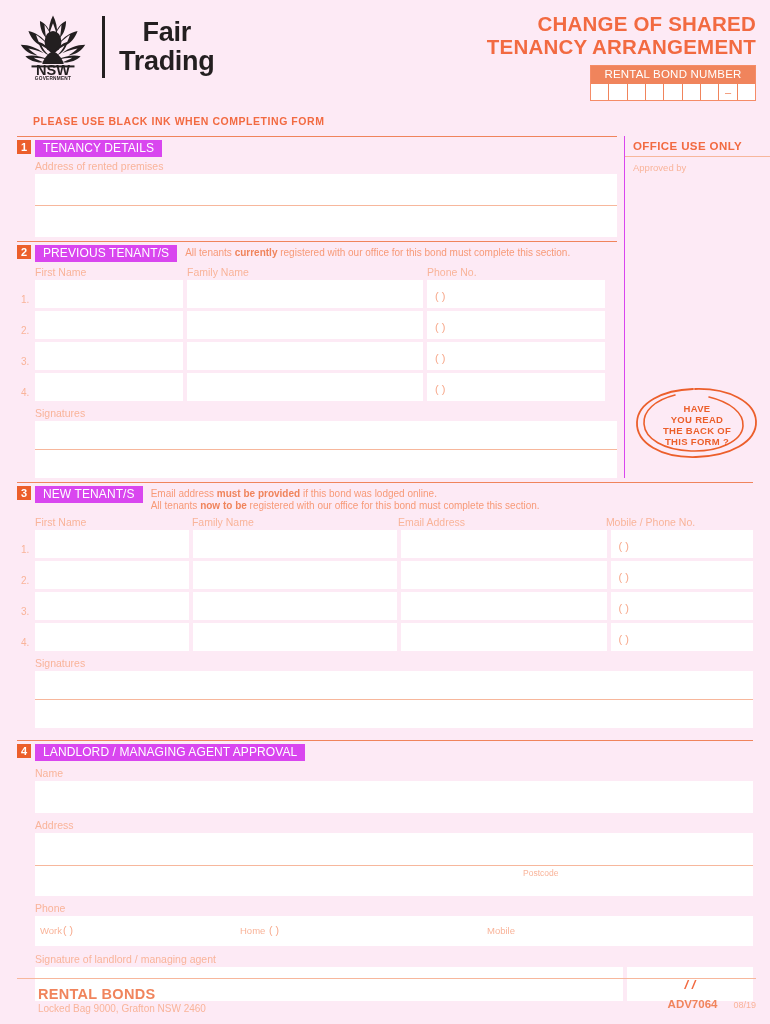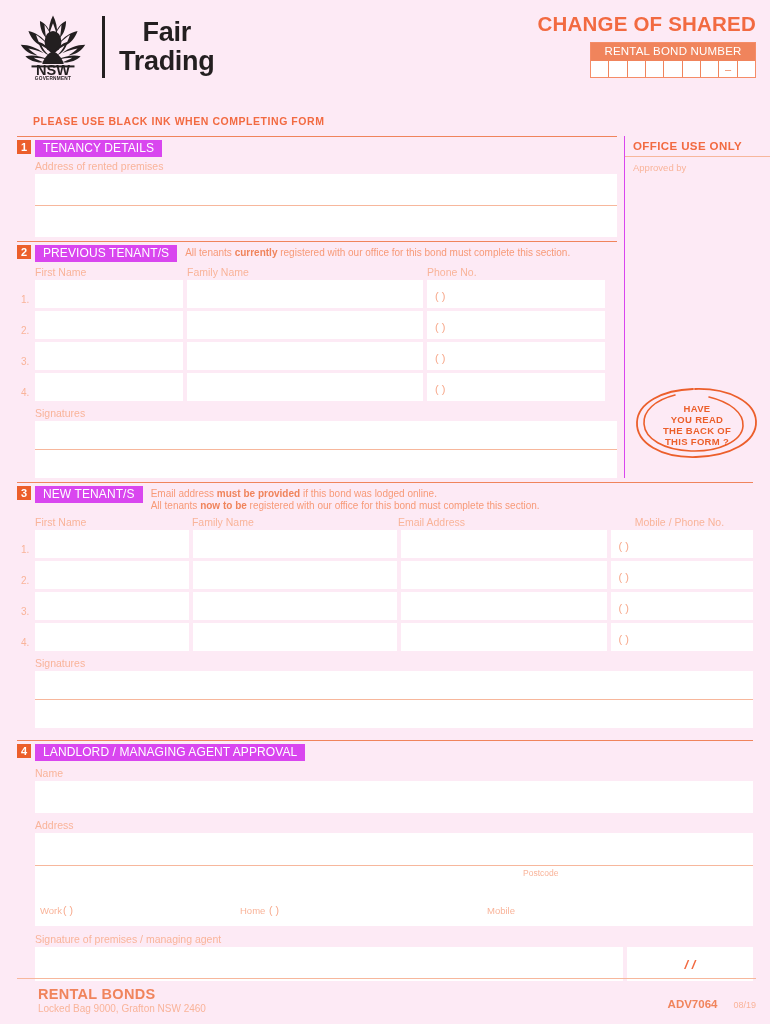--- a/index.html
+++ b/index.html
@@ -110,20 +110,21 @@
       </svg>
       <div class="logo-div"></div>
       <div>
         <div class="logo-words">Fair</div>
         <div class="logo-words">Trading</div>
       </div>
     </div>
 
     <div class="title-block">
       <div class="form-title">CHANGE OF SHARED</div>
+      <div class="form-title">TENANCY ARRANGEMENT</div>
       <div class="bond-box">
         <div class="bond-label">RENTAL BOND NUMBER</div>
         <div class="bond-cells" id="bond-cells">
             <div class="bond-cell"></div>
             <div class="bond-cell"></div>
             <div class="bond-cell"></div>
             <div class="bond-cell"></div>
             <div class="bond-cell"></div>
             <div class="bond-cell"></div>
             <div class="bond-cell"></div>
@@ -238,21 +239,21 @@
         <div class="sec-note">
           <div><span>Email address </span><b>must be provided</b><span> if this bond was lodged online.</span></div>
           <div><span>All tenants </span><b>now to be</b><span> registered with our office for this bond must complete this section.</span></div>
         </div>
       </div>
 
       <div class="cols" style="margin-top:4px;">
         <div class="col-head" style="width:160px;">First Name</div>
         <div class="col-head" style="width:210px;">Family Name</div>
         <div class="col-head" style="width:212px;">Email Address</div>
-        <div class="col-head" style="width:150px;text-align:center;">Mobile / Phone No.</div>
+        <div class="col-head" style="width:150px;">Mobile / Phone No.</div>
       </div>
 
       <div id="s3-rows">
           <div class="row">
             <div class="rownum">1.</div>
             <div class="cell" style="width:156px"></div>
             <div class="cell" style="width:206px"></div>
             <div class="cell" style="width:208px"></div>
             <div class="cell" style="width:144px;margin-right:0">
               <span class="paren">(    )</span>
@@ -310,30 +311,31 @@
       <div class="fld-label" style="padding-left:18px; padding-top:6px;">Address</div>
       <div class="sig-box">
         <div class="wbox" style="height:32px;"></div>
         <div class="sig-line"></div>
         <div style="position:relative;">
           <div class="wbox" style="height:30px;"></div>
           <div style="position:absolute; left:488px; top:2px; color:#f9b49a; font-size:8.5px;">Postcode</div>
         </div>
       </div>
 
+      <div class="fld-label" style="padding-left:18px; padding-top:6px;">Phone</div>
       <div class="sig-box" style="position:relative; height:30px;">
         <div class="wbox" style="height:30px;"></div>
         <div style="position:absolute; left:5px; top:9px; color:#f9b49a; font-size:9.5px;">Work</div>
         <div style="position:absolute; left:28px; top:8px; color:#f7a98c; font-size:10.5px;">(    )</div>
         <div style="position:absolute; left:205px; top:9px; color:#f9b49a; font-size:9.5px;">Home</div>
         <div style="position:absolute; left:234px; top:8px; color:#f7a98c; font-size:10.5px;">(    )</div>
         <div style="position:absolute; left:452px; top:9px; color:#f9b49a; font-size:9.5px;">Mobile</div>
       </div>
 
-      <div class="fld-label" style="padding-left:18px; padding-top:7px;">Signature of premises / managing agent</div>
+      <div class="fld-label" style="padding-left:18px; padding-top:7px;">Signature of landlord / managing agent</div>
       <div style="display:flex; margin-left:18px;">
         <div class="wbox" style="height:34px; width:588px;"></div>
         <div class="wbox" style="height:34px; flex:1; margin-left:4px; display:flex; align-items:center; justify-content:center; color:#f26a41; font-size:13px; font-style:italic; font-weight:bold;">/      /</div>
       </div>
     </div>
 
   </div>
 
   <div class="footer">
     <div class="rule-thin" style="margin-left:-21px; margin-right:14px; margin-bottom:7px;"></div>

